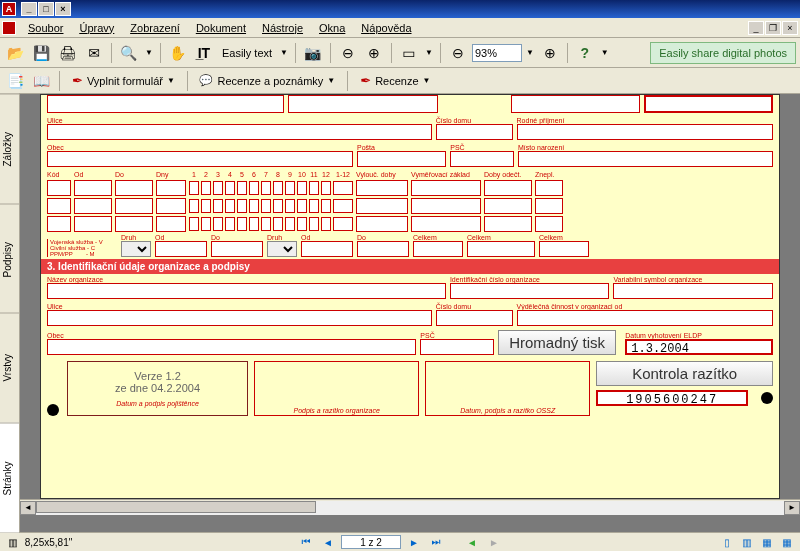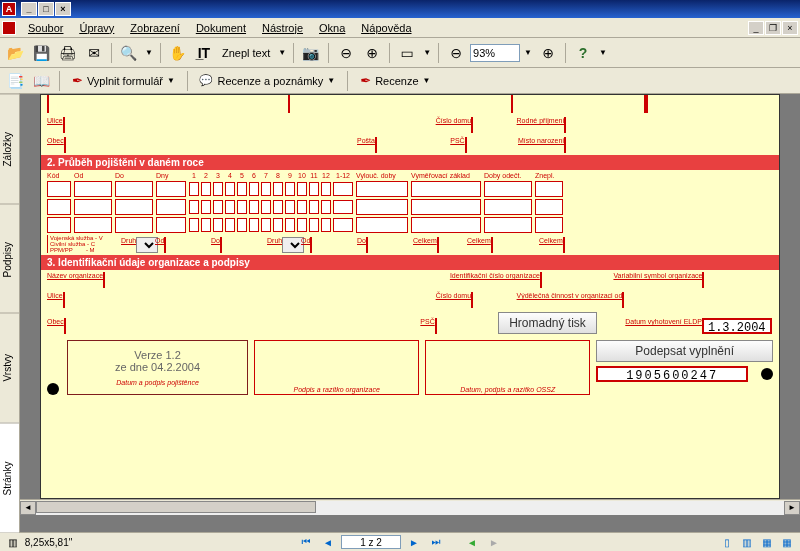--- a/index.html
+++ b/index.html
@@ -33,34 +33,34 @@
   .sidetabs { width: 20px; background: #ece9d8; border-right: 1px solid #aca899; display: flex; flex-direction: column; }
   .sidetab { flex: 1; writing-mode: vertical-rl; transform: rotate(180deg); text-align: center; padding: 8px 2px; font-size: 10px; border-bottom: 1px solid #aca899; cursor: pointer; background: #ece9d8; }
   .sidetab.active { background: #fff; }
   
   .docarea { flex: 1; background: #7a7a7a; overflow: hidden; position: relative; }
   .page { background: #ffffc8; margin: 0 20px; border: 1px solid #333; height: 405px; overflow: hidden; font-size: 9px; color: #c00; position: relative; }
   .page * { font-family: Arial, sans-serif; }
   
   .section-hdr { background: #e84040; color: #fff; padding: 2px 6px; font-size: 10px; font-weight: bold; }
   .field-group { display: flex; padding: 2px 6px; gap: 4px; }
-  .field { display: flex; flex-direction: row; text-decoration: underline; }
+  .field { display: flex; flex-direction: column; }
   .field-label { font-size: 7px; color: #c00; }
   .field-box { border: 1px solid #c00; background: #fff; height: 16px; }
   
   .thin-box { border: 1px solid #c00; background: #fff; height: 14px; width: 8px; display: inline-block; }
   
   .statusbar { background: #ece9d8; height: 19px; display: flex; align-items: center; padding: 0 4px; border-top: 1px solid #aca899; font-size: 10px; }
   .statusbar .sb-left { width: 120px; }
   .statusbar .sb-center { flex: 1; display: flex; align-items: center; justify-content: center; gap: 4px; }
   .statusbar .sb-right { width: 120px; display: flex; justify-content: flex-end; gap: 2px; }
   .navbtn { width: 18px; height: 16px; border: 1px solid transparent; display: flex; align-items: center; justify-content: center; cursor: pointer; font-size: 10px; }
   .pageinput { width: 60px; height: 14px; font-size: 10px; text-align: center; border: 1px solid #7f9db9; }
   
-  .btn-gray { background: linear-gradient(#fdfdfd,#e0e0e0); border: 1px solid #888; padding: 3px 10px; font-size: 12px; cursor: pointer; color: #333; white-space: nowrap; }
+  .btn-gray { background: linear-gradient(#fdfdfd,#e0e0e0); border: 1px solid #888; padding: 3px 10px; font-size: 15px; cursor: pointer; color: #333; white-space: nowrap; }
   
   .hscroll { height: 16px; background: #ece9d8; border-top: 1px solid #aca899; display: flex; align-items: center; }
   .hscroll .arr { width: 16px; height: 14px; background: #d4d0c8; border: 1px solid #888; text-align: center; font-size: 8px; line-height: 12px; cursor: pointer; }
   .hscroll .track { flex: 1; height: 14px; background: #efefef; position: relative; }
   .hscroll .thumb { position: absolute; left: 0; width: 280px; height: 12px; background: #d4d0c8; border: 1px solid #888; top: 0; }
 </style>
 </head>
 <body>
 
 <div class="titlebar">
@@ -89,38 +89,39 @@
   <div class="tbtn">📂</div>
   <div class="tbtn">💾</div>
   <div class="tbtn">🖨</div>
   <div class="tbtn">✉</div>
   <div class="sep"></div>
   <div class="tbtn">🔍</div>
   <span class="dropdown">▼</span>
   <div class="sep"></div>
   <div class="tbtn">✋</div>
   <div class="tbtn" style="font-weight:bold;">I̲T</div>
-  <span class="tlabel">Znepl text</span>
+  <span class="tlabel">Easily text</span>
   <span class="dropdown">▼</span>
   <div class="sep"></div>
   <div class="tbtn">📷</div>
   <div class="sep"></div>
   <div class="tbtn">⊖</div>
   <div class="tbtn">⊕</div>
   <div class="sep"></div>
   <div class="tbtn">▭</div>
   <span class="dropdown">▼</span>
   <div class="sep"></div>
   <div class="tbtn">⊖</div>
   <input class="zoominput" value="93%" style="">
   <span class="dropdown">▼</span>
   <div class="tbtn">⊕</div>
   <div class="sep"></div>
   <div class="tbtn" style="color:#2a6e2a;font-weight:bold;">?</div>
   <span class="dropdown">▼</span>
+  <div class="promo">Easily share digital photos</div>
 </div>
 
 <div class="toolbar2">
   <div class="tbtn">📑</div>
   <div class="tbtn">📖</div>
   <div class="sep"></div>
   <div class="tbtn2">
       <span class="pen">✒</span>
       <span>Vyplnit formulář</span>
       <span style="font-size:8px;">▼</span>
@@ -192,21 +193,20 @@
         <div class="field" style="flex:0.5">
             <div class="field-label">PSČ</div>
             <div class="field-box"></div>
           </div>
         <div class="field" style="flex:2">
             <div class="field-label">Místo narození</div>
             <div class="field-box"></div>
           </div>
       </div>
 
-      <div class="section-hdr">2. Průběh pojištění v daném roce</div>
 
       <div style="padding:2px 6px;">
 
         <div style="display:flex;gap:3px;align-items:flex-end;">
           <div style="width:24px;">
               <div class="field-label">Kód</div>
             </div>
           <div style="width:38px;">
               <div class="field-label">Od</div>
             </div>
@@ -451,21 +451,21 @@
           <div style="font-size:11px;">ze dne 04.2.2004</div>
           <div style="font-size:7px;color:#c00;margin-top:6px;font-style:italic;">Datum a podpis pojištěnce</div>
         </div>
         <div style="flex:1.2;border:1px solid #c00;position:relative;">
           <div style="position:absolute;bottom:1px;width:100%;text-align:center;font-size:7px;font-style:italic;">Podpis a razítko organizace</div>
         </div>
         <div style="flex:1.2;border:1px solid #c00;position:relative;">
           <div style="position:absolute;bottom:1px;width:100%;text-align:center;font-size:7px;font-style:italic;">Datum, podpis a razítko OSSZ</div>
         </div>
         <div style="flex:1.3;display:flex;flex-direction:column;gap:4px;align-items:stretch;">
-          <button class="btn-gray">Podepsat vyplnění</button>
+          <button class="btn-gray">Kontrola razítko</button>
           <div style="display:flex;align-items:center;gap:13px;">
             <div class="field-box" style="flex:1;border-width:2px;text-align:center;color:#000;font-size:12px;font-family:'Courier New';letter-spacing:2px;padding-top:1px;">1905600247</div>
             <div style="width:12px;height:12px;background:#000;border-radius:50%;"></div>
           </div>
         </div>
       </div>
 
     </div>
 
     <div class="hscroll" style="width:100%;">

